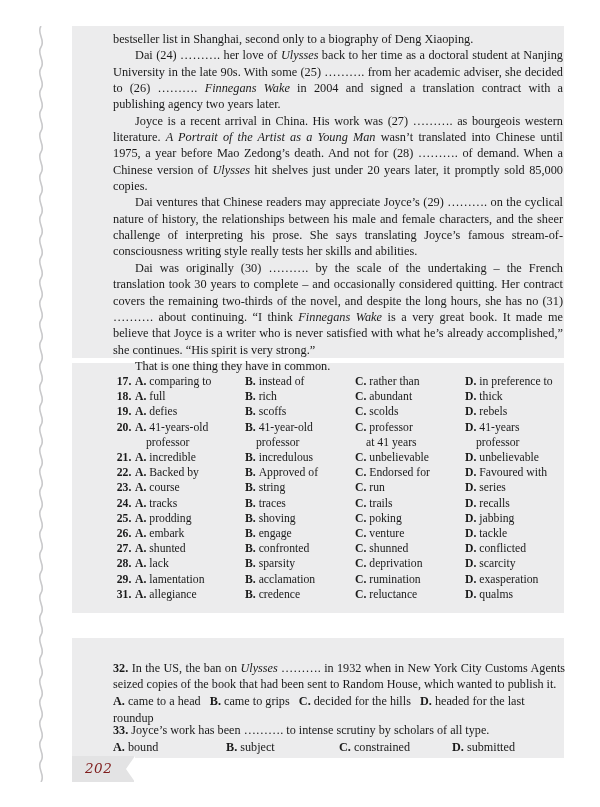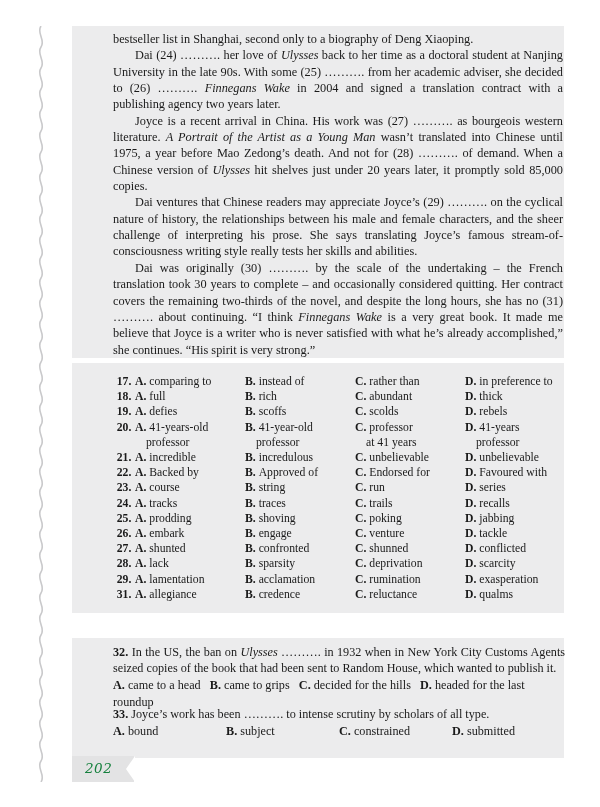--- a/index.html
+++ b/index.html
@@ -93,21 +93,21 @@
   
   .sq {
     position: absolute;
     left: 113px;
     width: 452px;
     font-size: 12.2px;
     line-height: 16.2px;
   }
   .sq-32 { top: 644px; }
   .sq-33 { top: 706px; }
-  .sq .stem { text-align: justify; }
+  .sq .stem { text-align: justify; margin-top: 16px; }
   .sq .choices { margin-top: 1px; }
   .sq .lbl { font-weight: bold; }
   .sq .runover { display: block; text-align: left; padding-right: 56px; }
 
   .sq-33 .choices { display: flex; }
   .sq-33 .choices .c { flex: 0 0 113px; }
 
   
   .pageno {
     position: absolute;
@@ -117,21 +117,21 @@
     height: 26px;
     background: #e3e3e4;
   }
   .pageno .num {
     position: absolute;
     left: 13px;
     top: 4px;
     font-family: "DejaVu Serif", serif;
     font-style: italic;
     font-size: 13.5px;
-    color: #15803d;
+    color: #7f1d1d;
     letter-spacing: 0.5px;
   }
   .pageno .notch {
     position: absolute;
     right: -1px;
     top: 0;
     width: 0; height: 0;
     border-top: 13px solid transparent;
     border-bottom: 13px solid transparent;
     border-right: 9px solid #ffffff;
@@ -152,20 +152,21 @@
   <div class="panel panel-mcq"></div>
   <div class="panel panel-q32"></div>
   <div class="panel panel-q33"></div>
 
   <div class="prose">
       <p><span>bestseller list in Shanghai, second only to a biography of Deng Xiaoping.</span></p>
       <p class="indent"><span>Dai </span><span class="bd">(24)</span><span> ………. her love of </span><span class="it">Ulysses</span><span> back to her time as a doctoral student at Nanjing University in the late 90s. With some </span><span class="bd">(25)</span><span> ………. from her academic adviser, she decided to </span><span class="bd">(26)</span><span> ………. </span><span class="it">Finnegans Wake</span><span> in 2004 and signed a translation contract with a publishing agency two years later.</span></p>
       <p class="indent"><span>Joyce is a recent arrival in China. His work was </span><span class="bd">(27)</span><span> ………. as bourgeois western literature. </span><span class="it">A Portrait of the Artist as a Young Man</span><span> wasn’t translated into Chinese until 1975, a year before Mao Zedong’s death. And not for </span><span class="bd">(28)</span><span> ………. of demand. When a Chinese version of </span><span class="it">Ulysses</span><span> hit shelves just under 20 years later, it promptly sold 85,000 copies.</span></p>
       <p class="indent"><span>Dai ventures that Chinese readers may appreciate Joyce’s </span><span class="bd">(29)</span><span> ………. on the cyclical nature of history, the relationships between his male and female characters, and the sheer challenge of interpreting his prose. She says translating Joyce’s famous stream-of-consciousness writing style really tests her skills and abilities.</span></p>
       <p class="indent"><span>Dai was originally </span><span class="bd">(30)</span><span> ………. by the scale of the undertaking – the French translation took 30 years to complete – and occasionally considered quitting. Her contract covers the remaining two-thirds of the novel, and despite the long hours, she has no </span><span class="bd">(31)</span><span> ………. about continuing. “I think </span><span class="it">Finnegans Wake</span><span> is a very great book. It made me believe that Joyce is a writer who is never satisfied with what he’s already accomplished,” she continues. “His spirit is very strong.”</span></p>
+      <p class="indent"><span>That is one thing they have in common.</span></p>
     </div>
 
   <div class="mcq">
       <div class="mcq-row">
         <div class="q-num">17.</div>
         <div class="opt"><span class="ltr">A. </span><span>comparing to</span></div>
         <div class="opt"><span class="ltr">B. </span><span>instead of</span></div>
         <div class="opt"><span class="ltr">C. </span><span>rather than</span></div>
         <div class="opt last"><span class="ltr">D. </span><span>in preference to</span></div>
       </div>

